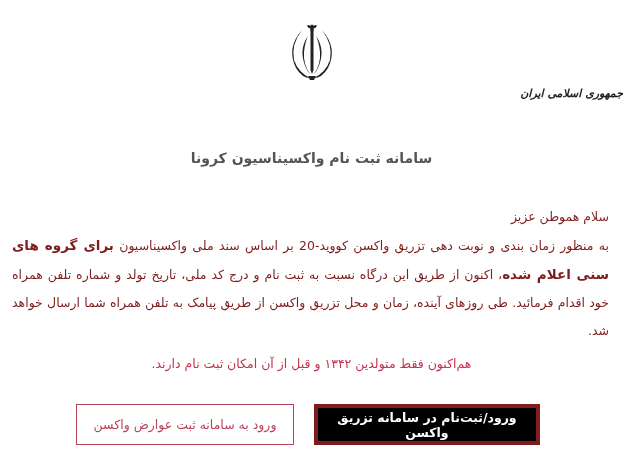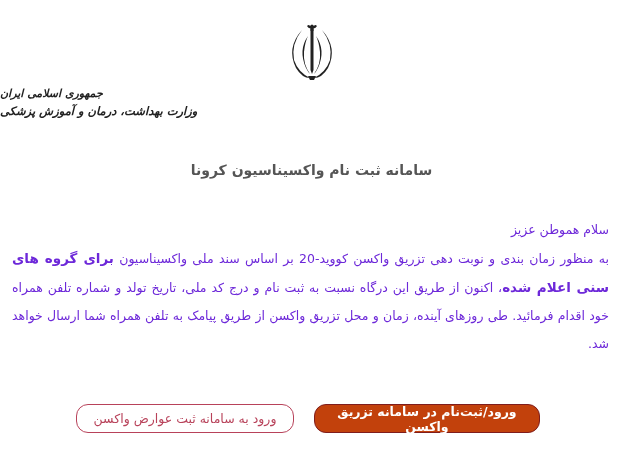--- a/index.html
+++ b/index.html
@@ -18,21 +18,21 @@
     .page {
       position: relative;
       width: 623px;
       height: 468px;
     }
     .logo-block {
       position: absolute;
       left: 0;
       right: 0;
       top: 22px;
-      text-align: left;
+      text-align: right;
     }
     .emblem {
       display: block;
       margin: 0 auto;
       width: 56px;
       height: 62px;
     }
     .emblem-caption-1 {
       display: block;
       margin-top: 2px;
@@ -54,30 +54,30 @@
     }
     .title {
       position: absolute;
       left: 0;
       right: 0;
       top: 146px;
       text-align: center;
       font-size: 14px;
       font-weight: bold;
       color: #555555;
-      margin: 16px;
+      margin: 4px;
     }
     .content {
       position: absolute;
       right: 14px;
       left: 12px;
-      top: 216px;
+      top: 203px;
       font-size: 12.5px;
       line-height: 28px;
-      color: #6d28d9;
+      color: #7f1d1d;
       text-align: justify;
     }
     .content p {
       margin: 0;
     }
     .content b {
       font-weight: bold;
       font-size: 13.5px;
     }
     .notice {
@@ -85,35 +85,35 @@
       left: 0;
       right: 0;
       top: 356px;
       text-align: center;
       font-size: 12.5px;
       color: #c0344d;
     }
     .btn {
       position: absolute;
       top: 404px;
-      height: 29px;
+      height: 41px;
       box-sizing: border-box;
-      border-radius: 12px;
+      border-radius: 0;
       font-family: "DejaVu Sans", sans-serif;
       font-size: 12.5px;
       display: flex;
       align-items: center;
       justify-content: center;
       cursor: pointer;
     }
     .btn-primary {
       left: 314px;
       width: 226px;
-      background: #c2410c;
-      border: 1px solid #7f1d1d;
+      background: #000000;
+      border: 4px solid #7f1d1d;
       color: #ffffff;
       font-weight: bold;
       text-align: center;
     }
     .btn-outline {
       left: 76px;
       width: 218px;
       background: #ffffff;
       border: 1px solid #b8425a;
       color: #b8425a;
@@ -135,27 +135,27 @@
         <path d="M24 14 Q14 28 22 46 Q24 50 26 52 Q19 42 20 30 Q21 20 24 14 Z"></path>
         <path d="M32 14 Q42 28 34 46 Q32 50 30 52 Q37 42 36 30 Q35 20 32 14 Z"></path>
 
         <path d="M18 8 Q2 26 12 46 Q18 56 26 56 Q14 50 10 38 Q7 22 18 8 Z"></path>
         <path d="M38 8 Q54 26 44 46 Q38 56 30 56 Q42 50 46 38 Q49 22 38 8 Z"></path>
 
         <path d="M24 54 L32 54 L30 58 L26 58 Z"></path>
       </g>
     </svg>
     <span class="emblem-caption-1">جمهوری اسلامی ایران</span>
-    <span class="emblem-caption-2">وزارت بهداشت، درمان و آموزش پزشکی</span>
   </div>
 
   <h1 class="title">سامانه ثبت نام واکسیناسیون کرونا</h1>
 
   <div class="content">
     <p>سلام هموطن عزیز</p>
     <p><span>به منظور زمان بندی و نوبت دهی تزریق واکسن کووید-20 بر اساس سند ملی واکسیناسیون </span><b>برای گروه های سنی اعلام شده</b><span>، اکنون از طریق این درگاه نسبت به ثبت نام و درج کد ملی، تاریخ تولد و شماره تلفن همراه خود اقدام فرمائید. طی روزهای آینده، زمان و محل تزریق واکسن از طریق پیامک به تلفن همراه شما ارسال خواهد شد.</span></p>
   </div>
 
+  <div class="notice">هم‌اکنون فقط متولدین ۱۳۴۲ و قبل از آن امکان ثبت نام دارند.</div>
 
   <button class="btn btn-primary">ورود/ثبت‌نام در سامانه تزریق واکسن</button>
   <button class="btn btn-outline">ورود به سامانه ثبت عوارض واکسن</button>
 
 </div>
 
 </body></html>

